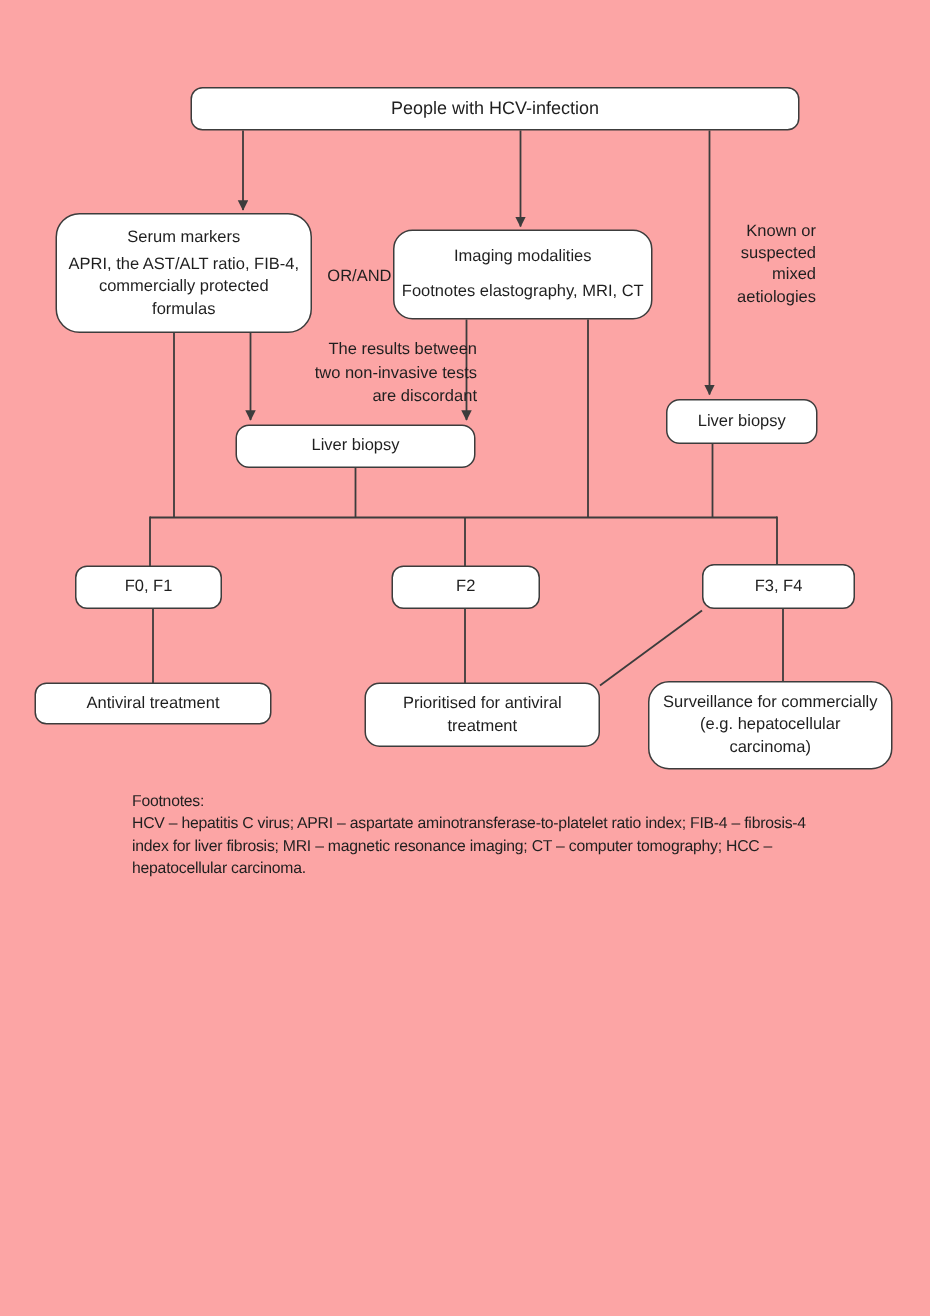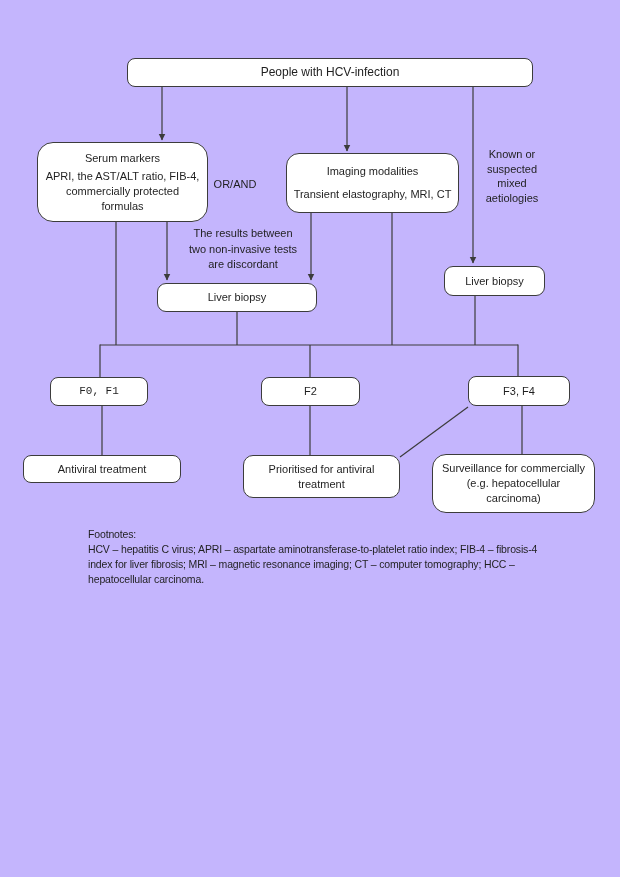--- a/index.html
+++ b/index.html
@@ -1,20 +1,20 @@
 <!DOCTYPE html>
 <html><head>
 <meta charset="utf-8">
 <style>
   html, body { margin: 0; padding: 0; background: #ffffff; }
   .page {
     position: relative;
     width: 620px;
     height: 877px;
-    background: #c4b5fd;
+    background: #fca5a5;
     font-family: "Liberation Sans", "DejaVu Sans", sans-serif;
     color: #1f1f1f;
     overflow: hidden;
   }
   svg.connectors { position: absolute; left: 0; top: 0; }
   svg.connectors line { stroke: #3c3c3c; stroke-width: 1.2; }
   .box {
     position: absolute;
     box-sizing: border-box;
     border: 1.2px solid #3c3c3c;
@@ -23,21 +23,21 @@
     flex-direction: column;
     align-items: center;
     justify-content: center;
     text-align: center;
     font-size: 11px;
     line-height: 15px;
     padding: 2px 4px;
   }
   .lbl {
     position: absolute;
-    text-align: center;
+    text-align: right;
     font-size: 11px;
     line-height: 15px;
   }
   .pre { white-space: pre-line; }
   .u { text-underline-offset: 2px; }
   .box-title { margin-bottom: 3px; }
   .gap-title { margin-bottom: 8px; }
   .footnotes {
     position: absolute;
     left: 88px;
@@ -94,43 +94,43 @@
     <div class="u box-title">Serum markers</div>
     <div class="pre">APRI, the AST/ALT ratio, FIB-4,
 commercially protected
 formulas</div>
   </div>
 
   <div class="lbl" style="left:209px; top:177px; width:52px;">
     <span>OR/AND</span>
   </div>
 
-  <div class="box" style="left:262px; top:153px; width:173px; height:60px; border-radius:13px;margin-left:24px;">
+  <div class="box" style="left:262px; top:153px; width:173px; height:60px; border-radius:13px;">
     <div class="u gap-title">Imaging modalities</div>
-    <div class="pre">Transient elastography, MRI, CT</div>
+    <div class="pre">Footnotes elastography, MRI, CT</div>
   </div>
 
   <div class="lbl pre" style="left:480px; top:147px; width:64px; line-height:14.5px;">Known or
 suspected
 mixed
 aetiologies</div>
 
   <div class="lbl pre" style="left:168px; top:226px; width:150px; line-height:15.5px;">The results between
 two non-invasive tests
 are discordant</div>
 
   <div class="box" style="left:157px; top:283px; width:160px; height:29px; border-radius:9px;">
     <span>Liver biopsy</span>
   </div>
 
   <div class="box" style="left:444px; top:266px; width:101px; height:30px; border-radius:9px;">
     <span>Liver biopsy</span>
   </div>
 
-  <div class="box" style="left:50px; top:377px; width:98px; height:29px; border-radius:8px;font-family:Liberation Mono, monospace;">
+  <div class="box" style="left:50px; top:377px; width:98px; height:29px; border-radius:8px;">
     <span>F0, F1</span>
   </div>
 
   <div class="box" style="left:261px; top:377px; width:99px; height:29px; border-radius:8px;justify-content:center;">
     <span>F2</span>
   </div>
 
   <div class="box" style="left:468px; top:376px; width:102px; height:30px; border-radius:8px;">
     <span>F3, F4</span>
   </div>

